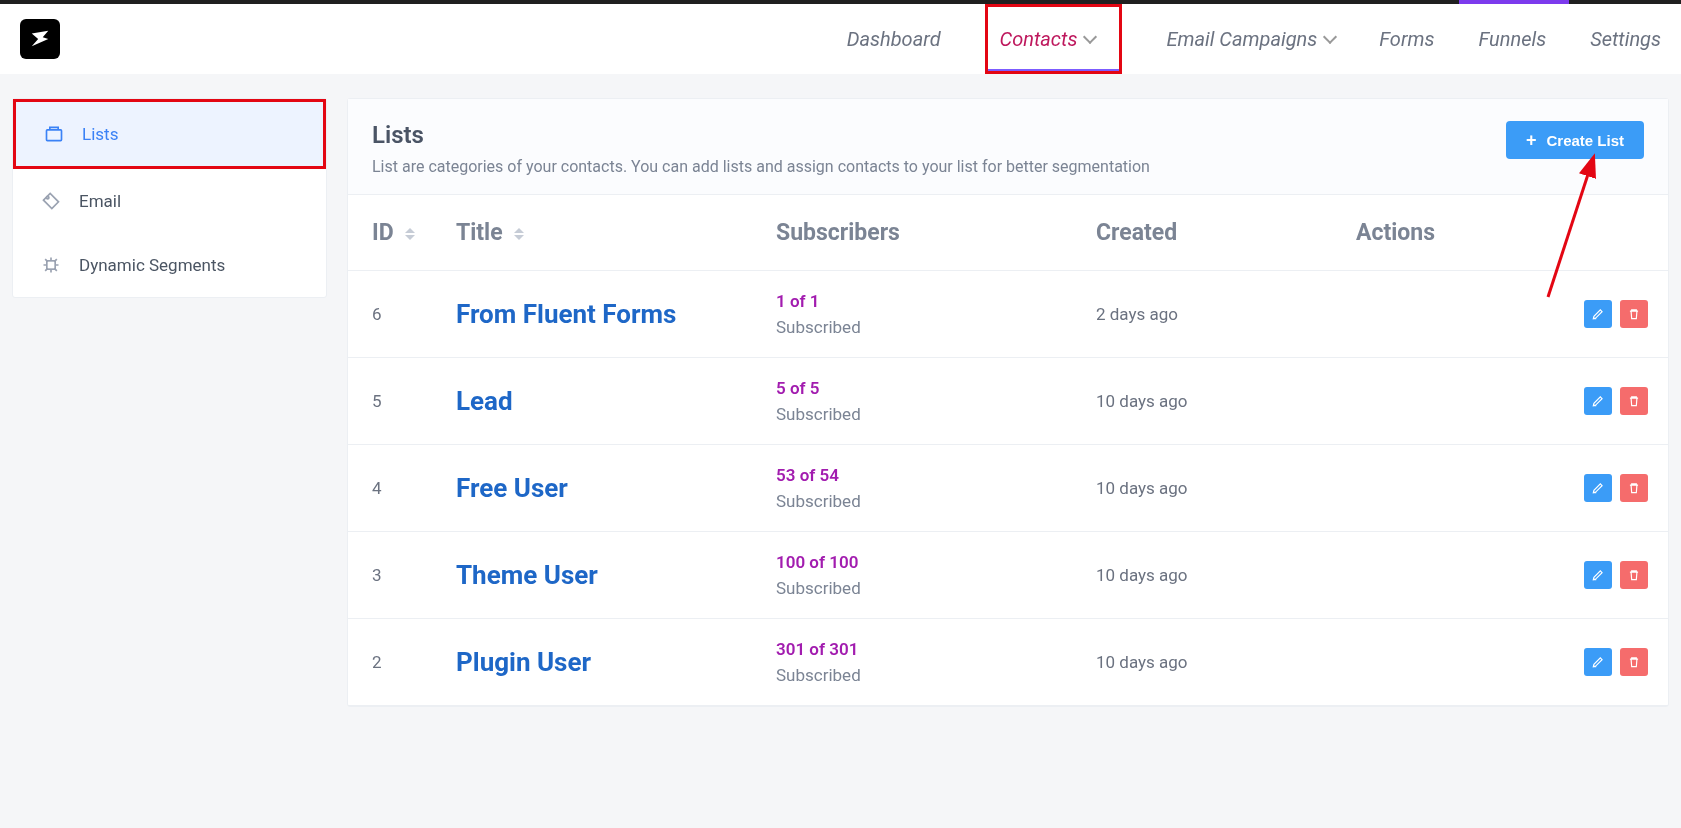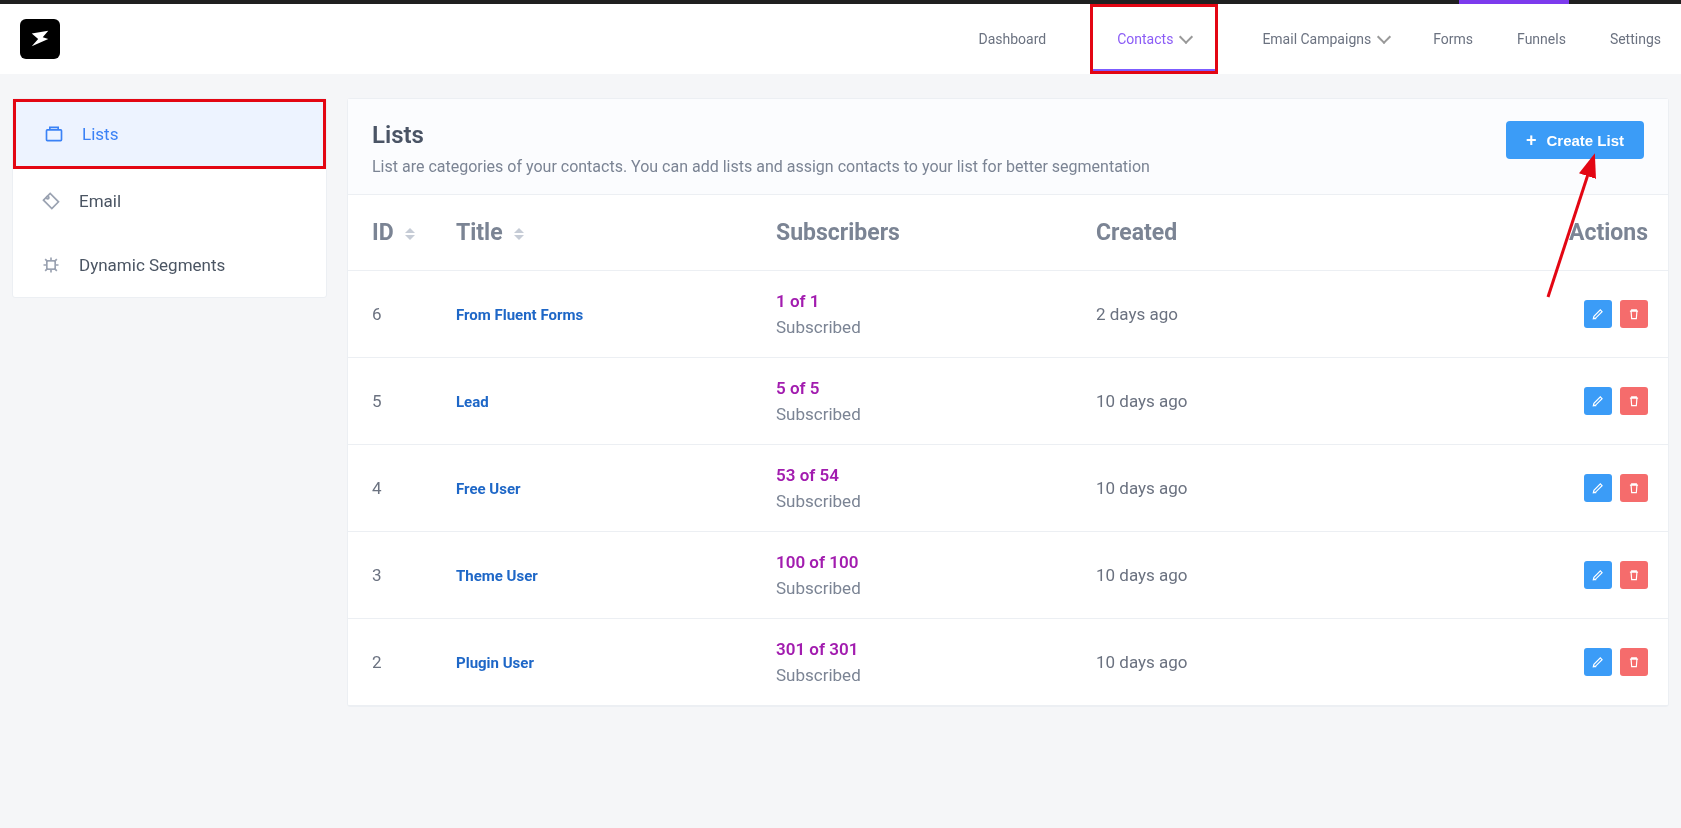--- a/index.html
+++ b/index.html
@@ -5,22 +5,22 @@
     * { margin: 0; padding: 0; box-sizing: border-box; }
     body { font-family: -apple-system, BlinkMacSystemFont, "Segoe UI", Roboto, sans-serif; background: #f5f6f8; color: #1f2937; }
 
     .topbar { height: 4px; background: #202020; position: relative; }
     .topbar::after { content:''; position:absolute; top:0; right:112px; width:110px; height:4px; background:#7c3aed; }
 
     .header { background: #fff; height: 70px; display: flex; align-items: center; padding: 0 20px; }
     .logo { width: 40px; height: 40px; background: #000; border-radius: 6px; display:flex; align-items:center; justify-content:center; }
     .logo svg { width:22px; height:22px; }
     .nav { margin-left: auto; display: flex; align-items: stretch; gap: 44px; height: 100%; }
-    .nav-item { display:flex; align-items:center; gap:8px; color:#6b7280; font-size:14px; cursor:pointer; position:relative; }
-    .nav-item.active { color:#8b5cf6; }
+    .nav-item { display:flex; align-items:center; gap:8px; color:#6b7280; font-size:20px; cursor:pointer; position:relative;font-style:italic; }
+    .nav-item.active { color:#be185d;padding-left:12px; }
     .nav-item.active::after { content:''; position:absolute; bottom:0; left:0; right:0; height:2px; background:#7c5cff; }
     .nav-item .chevron { width:10px; height:10px; border-right:2px solid #999; border-bottom:2px solid #999; transform:rotate(45deg); margin-top:-4px; }
 
     .highlight-box-nav { border: 3px solid #e30613; padding: 6px 24px; }
     .highlight-box-side { border: 3px solid #e30613; }
 
     .layout { display:flex; gap:0; padding:24px 12px 0 12px; }
     .sidebar { width: 315px; background:#fff; border-radius:3px; border:1px solid #eceff3; margin-right:20px; align-self:flex-start; }
     .side-item { display:flex; align-items:center; gap:18px; padding: 22px 28px; color:#4b5563; font-size:17px; cursor:pointer; }
     .side-item.active { background:#edf3ff; color:#3b82f6; }
@@ -28,29 +28,29 @@
 
     .content { flex:1; background:#fff; border-radius:3px; border:1px solid #eceff3; }
     .content-header { padding: 22px 24px 18px 24px; border-bottom:1px solid #eceff3; background:#fbfcfe; display:flex; align-items:flex-start; }
     .ch-left h1 { font-size:24px; font-weight:600; color:#4a5465; margin-bottom:8px; }
     .ch-left p { color:#7b8494; font-size:16px; }
     .create-btn { margin-left:auto; background:#3b9cf7; color:#fff; border:none; border-radius:4px; padding:10px 20px; font-size:15px; font-weight:600; display:flex; align-items:center; gap:10px; cursor:pointer; }
     .create-btn .plus { font-size:18px; line-height:1; }
 
     table { width:100%; border-collapse:collapse; }
     thead th { text-align:left; padding: 24px 18px; color:#7b8494; font-weight:700; font-size:23px; border-bottom:1px solid #eceff3; }
-    thead th.actions-head { text-align:right; padding-right:28px; }
+    thead th.actions-head { text-align:left; padding-right:28px; }
     tbody td { padding: 20px 18px; border-bottom:1px solid #eceff3; vertical-align:middle; color:#6b7280; font-size:17px; }
     .col-id { width:90px; padding-left:24px !important; }
     .col-title { width:320px; }
     .col-sub { width:320px; }
     .col-created { width:260px; }
     .col-actions { text-align:right; padding-right:20px !important; white-space:nowrap; }
 
-    .title-link { color:#1e67c7; font-weight:700; font-size:15px; cursor:pointer; }
+    .title-link { color:#1e67c7; font-weight:700; font-size:26px; cursor:pointer; }
     .sub-top { color:#a21caf; font-weight:600; font-size:17px; margin-bottom:6px; }
     .sub-bot { color:#7b8494; font-size:17px; }
 
     .sort-caret { display:inline-flex; flex-direction:column; margin-left:6px; vertical-align:middle; }
     .sort-caret span { width:0; height:0; border-left:5px solid transparent; border-right:5px solid transparent; }
     .sort-caret .up { border-bottom:5px solid #c6ccd6; margin-bottom:2px; }
     .sort-caret .down { border-top:5px solid #c6ccd6; }
 
     .action-btn { width:28px; height:28px; border-radius:3px; display:inline-flex; align-items:center; justify-content:center; cursor:pointer; border:none; }
     .edit-btn { background:#3b9cf7; margin-right:4px; }

